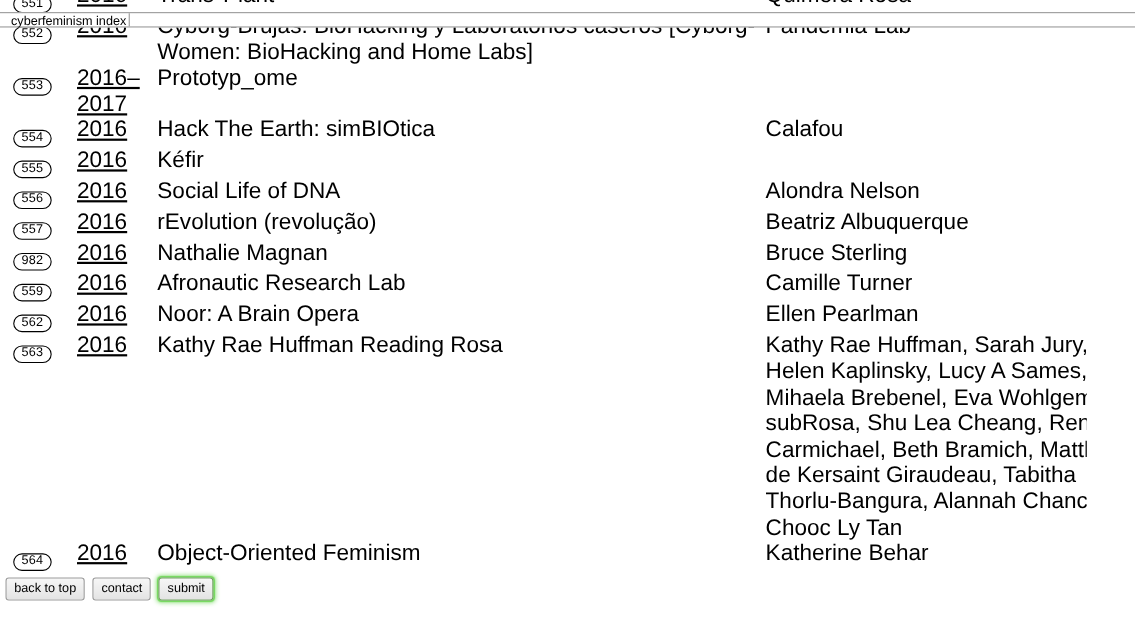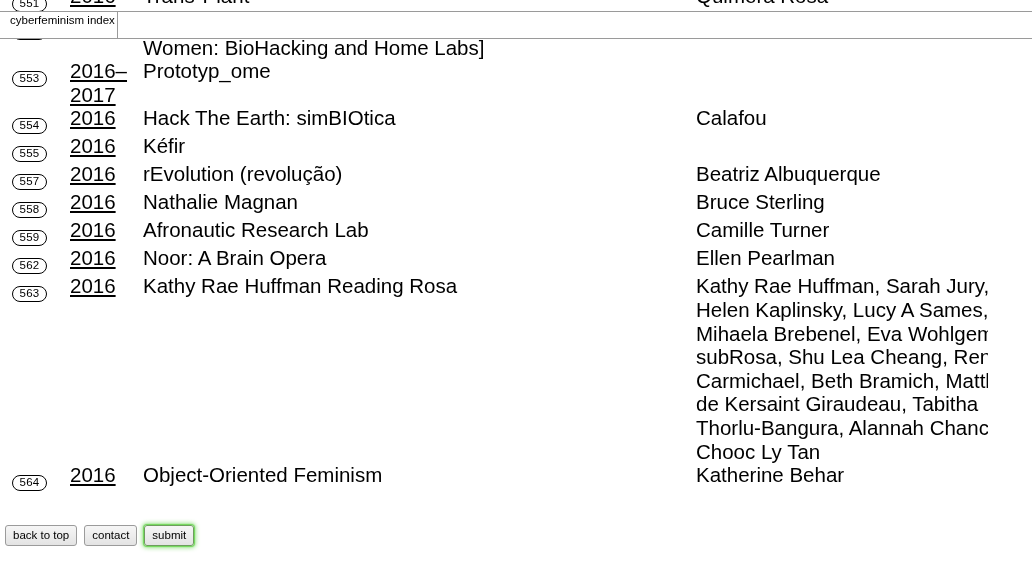--- a/index.html
+++ b/index.html
@@ -67,21 +67,21 @@
     font-weight: 400;
     letter-spacing: 0.2px;
   }
 
   
   #site-header {
     position: absolute;
     left: 0;
     top: 11px;
     width: 1032px;
-    height: 28px;
+    height: 14px;
     background: #ffffff;
     border-top: 1px solid #9a9a9a;
     border-bottom: 1px solid #9a9a9a;
     box-sizing: border-box;
     z-index: 20;
   }
   #site-header .header-title {
     position: absolute;
     left: 10px;
     top: 1px;
@@ -165,27 +165,33 @@
           <td class="cell-title">Hack The Earth: simBIOtica</td>
           <td class="cell-auth">Calafou</td>
         </tr>
         <tr>
           <td class="cell-num"><span class="num-badge">555</span></td>
           <td class="cell-year">2016</td>
           <td class="cell-title">Kéfir</td>
           <td class="cell-auth"></td>
         </tr>
         <tr>
+          <td class="cell-num"><span class="num-badge">556</span></td>
+          <td class="cell-year">2016</td>
+          <td class="cell-title">Social Life of DNA</td>
+          <td class="cell-auth">Alondra Nelson</td>
+        </tr>
+        <tr>
           <td class="cell-num"><span class="num-badge">557</span></td>
           <td class="cell-year">2016</td>
           <td class="cell-title">rEvolution (revolução)</td>
           <td class="cell-auth">Beatriz Albuquerque</td>
         </tr>
         <tr>
-          <td class="cell-num"><span class="num-badge">558</span></td>
+          <td class="cell-num"><span class="num-badge">982</span></td>
           <td class="cell-year">2016</td>
           <td class="cell-title">Nathalie Magnan</td>
           <td class="cell-auth">Bruce Sterling</td>
         </tr>
         <tr>
           <td class="cell-num"><span class="num-badge">559</span></td>
           <td class="cell-year">2016</td>
           <td class="cell-title">Afronautic Research Lab</td>
           <td class="cell-auth">Camille Turner</td>
         </tr>

